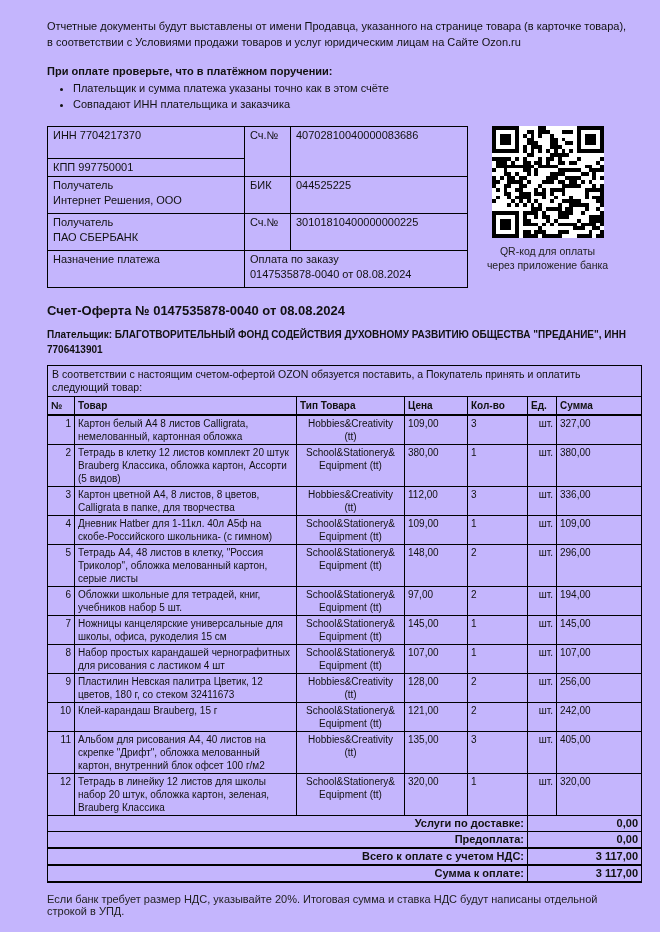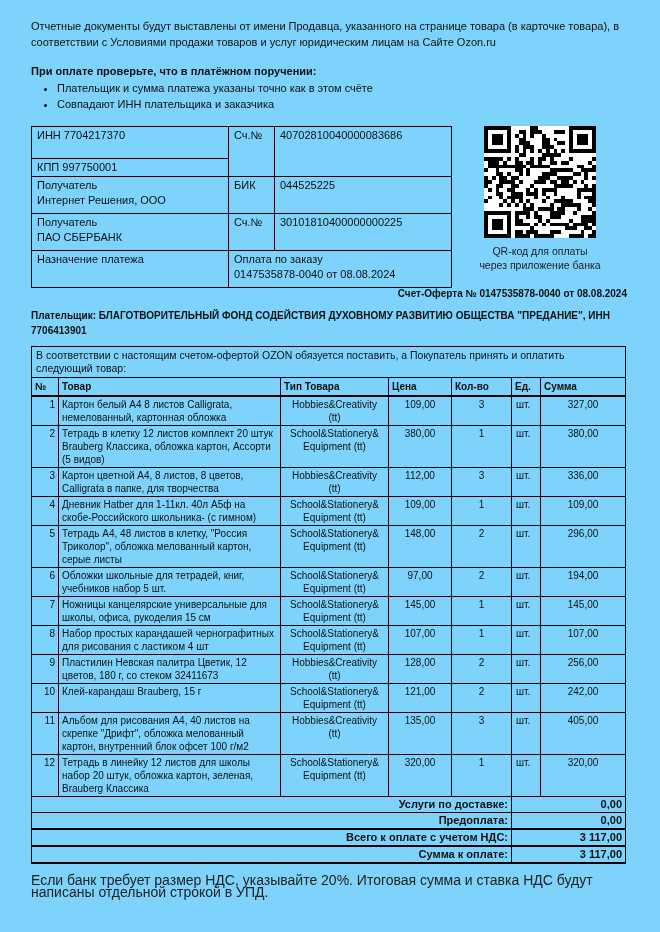--- a/index.html
+++ b/index.html
@@ -1,24 +1,24 @@
 <!DOCTYPE html>
 <html lang="ru"><head>
 <meta charset="utf-8">
 <style>
   * { margin: 0; padding: 0; box-sizing: border-box; }
   html, body { background: #888; }
   .page {
     position: relative;
     width: 660px; height: 932px;
     margin: 0 auto;
-    background: #7dd3fc;
+    background: #c4b5fd;
     color: #111;
     font-family: "Liberation Sans", "DejaVu Sans", sans-serif;
-    padding: 18px 33px 0 31px;
+    padding: 18px 33px 0 47px;
     overflow: hidden;
   }
   
   .top-note { font-size: 11px; line-height: 16px; margin-bottom: 14px; }
   .check-heading { font-size: 11px; line-height: 15px; font-weight: bold; }
   .check-list { margin: 2px 0 0 26px; }
   .check-list li { font-size: 11px; line-height: 15.5px; }
   
   .bank-row { display: flex; margin-top: 14px; }
   table.bank-table {
@@ -29,47 +29,47 @@
     border: 1.5px solid #000;
     padding: 1px 5px; vertical-align: top; line-height: 15px;
   }
   .bank-table .r1 td { height: 32px; }
   .bank-table .r2 td { height: 16px; }
   .bank-table .r3 td, .bank-table .r4 td, .bank-table .r5 td { height: 37px; }
   .qr-block { width: 174px; margin-left: auto; text-align: center; padding-top: 0px; }
   .qr-svg { width: 112px; height: 112px; display: block; margin: 0 auto; }
   .qr-caption { font-size: 10.5px; line-height: 14px; margin-top: 6px; color: #222; }
   
-  .doc-title { font-size: 10px; font-weight: bold; text-align: right; }
+  .doc-title { font-size: 13px; font-weight: bold; text-align: left; margin-top: 15px; }
   .payer { font-size: 10px; font-weight: bold; line-height: 15px; margin-top: 9px; }
   
   table.items-table {
     border-collapse: collapse; table-layout: fixed;
     width: 594px; margin-top: 8px; font-size: 10px;
   }
   table.items-table td, table.items-table th {
     border: 1px solid #000; vertical-align: top;
     line-height: 13px; padding: 1px 3px;
   }
   .offer-note-cell { font-size: 10.5px; line-height: 15px; padding: 2px 4px !important; }
   .items-table thead th { font-weight: bold; text-align: left; border-bottom-width: 2px; padding: 2px 3px; }
   th.c-type, th.c-price, th.c-sum { text-align: center; }
   .c-num { text-align: right; }
   .c-name { text-align: left; }
   .c-type { text-align: center; }
-  .c-price, .c-qty, .c-sum { text-align: center; }
-  .c-unit { text-align: left; padding-left: 4px !important; }
+  .c-price, .c-qty, .c-sum { text-align: left; }
+  .c-unit { text-align: right; padding-left: 4px !important; }
   .totals-row td {
     font-weight: bold; font-size: 11px; text-align: right;
     line-height: 13.5px; padding: 0 4px;
   }
   .totals-row.heavy td { border-top-width: 2px; }
   .totals-row:last-child td { border-bottom-width: 2px; }
   
-  .footnote { font-size: 14px; line-height: 12px; margin-top: 10px; color: #222; }
+  .footnote { font-size: 11px; line-height: 12px; margin-top: 10px; color: #222; }
 </style>
 </head>
 <body>
 
 <div class="page">
 
   <p class="top-note">Отчетные документы будут выставлены от имени Продавца, указанного на странице товара (в карточке товара), в соответствии с Условиями продажи товаров и услуг юридическим лицам на Сайте Ozon.ru</p>
 
   <p class="check-heading">При оплате проверьте, что в платёжном поручении:</p>
   <ul class="check-list">

